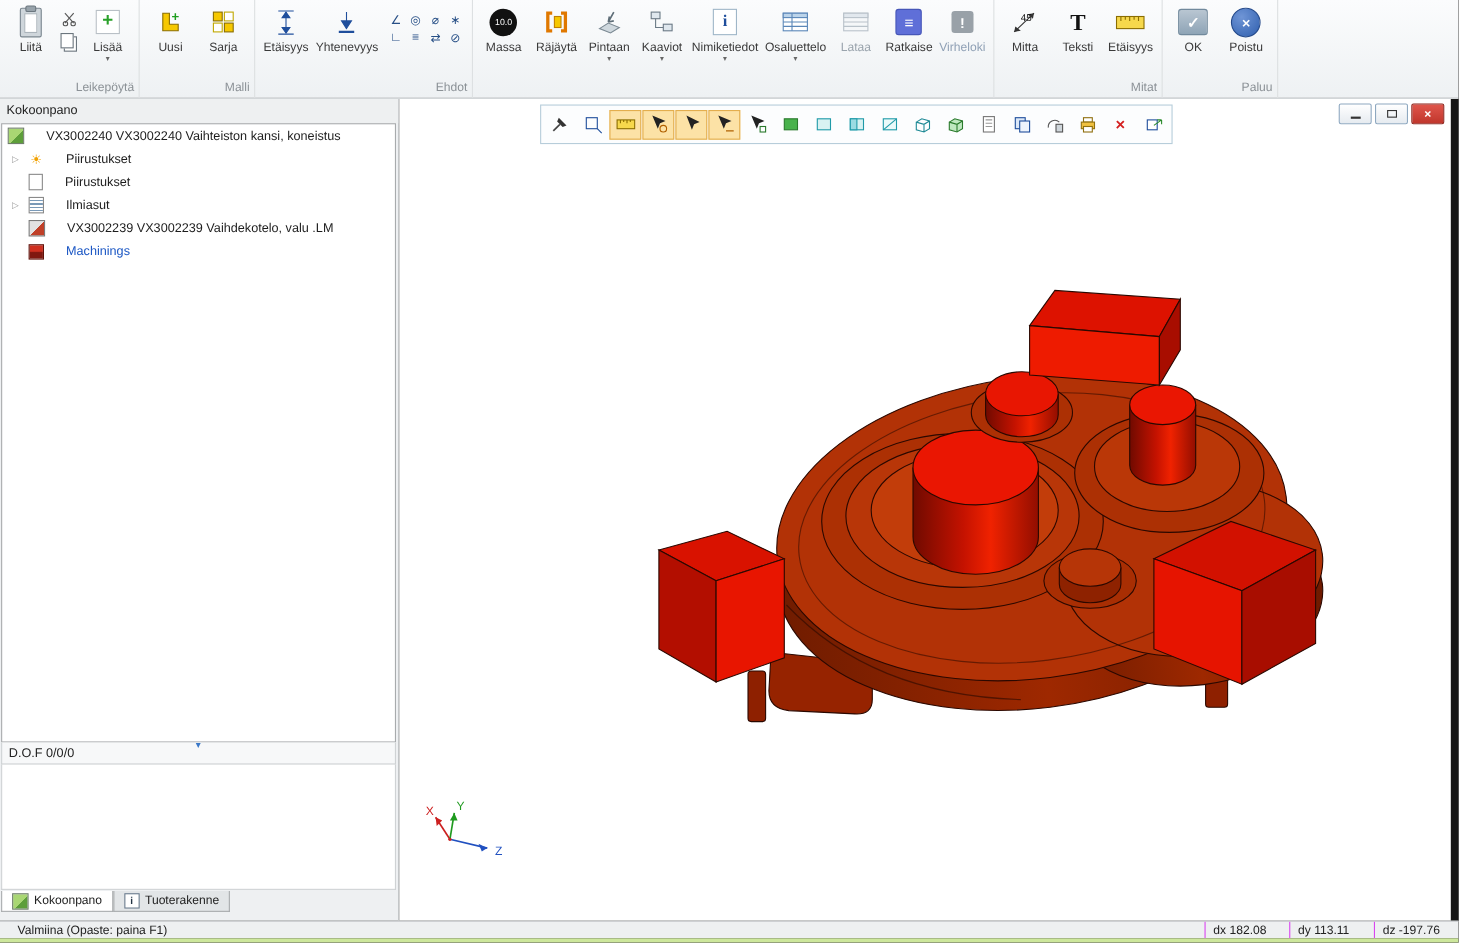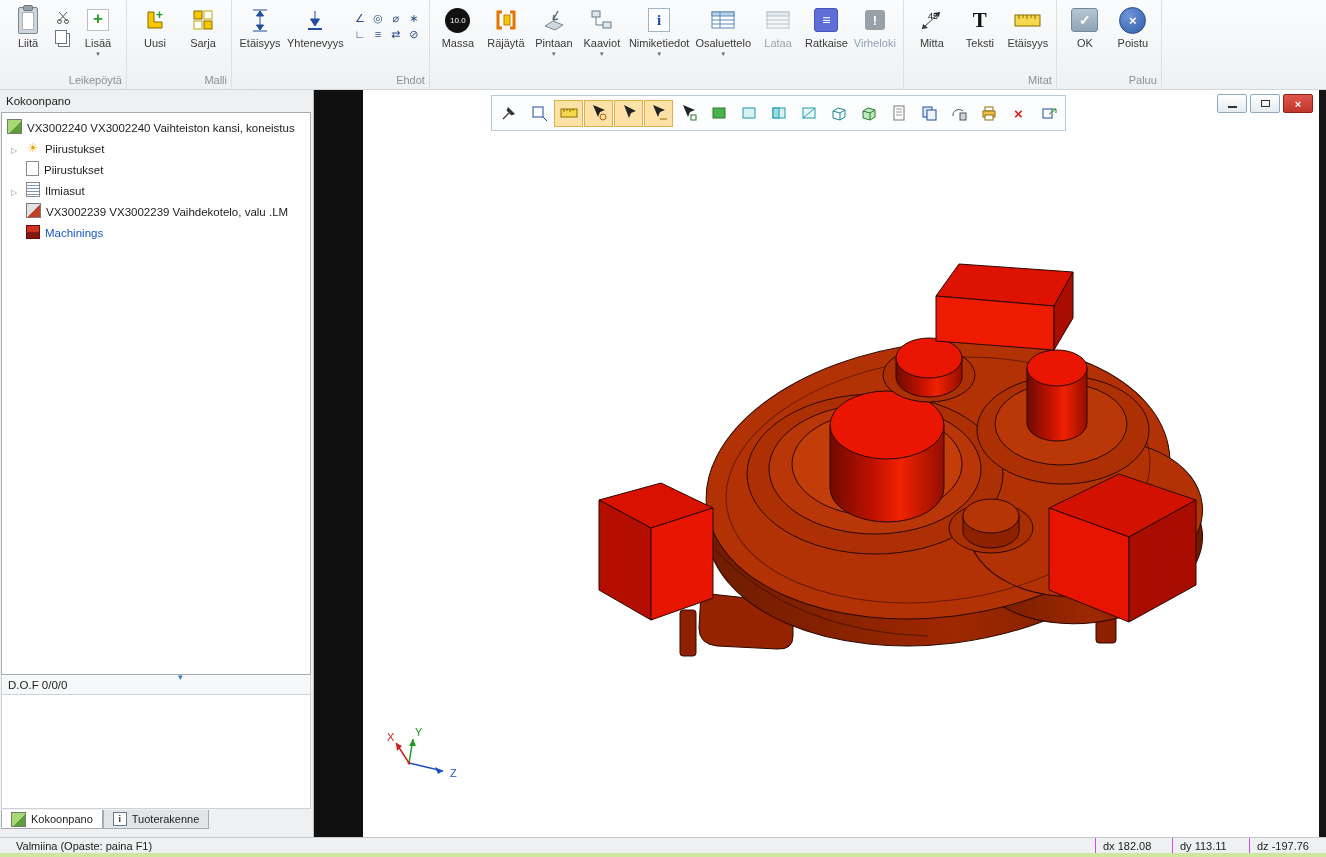--- a/index.html
+++ b/index.html
@@ -40,26 +40,26 @@
            display:flex;align-items:center;justify-content:center}
   .ic-ok{width:25px;height:22px;background:linear-gradient(#b9c6d2,#8ea4b6);border:1px solid #71899c;border-radius:3px;
          color:#fff;font-size:14px;font-weight:bold;display:flex;align-items:center;justify-content:center}
   .ic-exit{width:25px;height:25px;background:radial-gradient(circle at 35% 30%,#6f95d6,#2f5fae);border:1px solid #24498a;
            border-radius:50%;color:#fff;font-weight:bold;font-size:13px;display:flex;align-items:center;justify-content:center}
   .t-glyph{font-family:"Liberation Serif",serif;font-weight:bold;font-size:21px;color:#111;line-height:22px}
   .cgrid{display:grid;grid-template-columns:repeat(4,18px);grid-auto-rows:16px;margin:8px 2px 0 4px}
   .cgi{display:flex;align-items:center;justify-content:center;font-size:11px;color:#274f86;cursor:default}
 
   
-  #sidepanel{position:absolute;top:90px;left:0;width:314px;bottom:20px;background:#eef0f2;
+  #sidepanel{position:absolute;top:90px;left:0;width:363px;bottom:20px;background:#eef0f2;
              border-right:1px solid #b9bcbe;box-sizing:border-box}
   .panel-header{height:22px;line-height:22px;padding-left:6px;font-size:11.5px;color:#222;background:#eef0f1}
   .pbox{position:absolute;top:22px;left:1px;right:2px;bottom:28px;display:flex;flex-direction:column}
   .tree-box{height:563px;background:#fff;border:1px solid #a8abad;overflow:hidden;box-sizing:border-box}
-  .titem{display:flex;align-items:flex-end;gap:5px;height:21px;font-size:11.5px;color:#1d1d1d;
+  .titem{display:flex;align-items:center;gap:20px;height:21px;font-size:11.5px;color:#1d1d1d;
          padding-left:24px;position:relative;white-space:nowrap;cursor:default}
   .titem.root{padding-left:5px}
   .expander{position:absolute;left:9px;font-size:8px;color:#9a9a9a}
   .ti{flex:0 0 auto;display:inline-flex;align-items:center;justify-content:center}
   .ti-asm{width:13px;height:13px;border:1px solid #6f7f6a;background:linear-gradient(135deg,#a9d773 0 55%,#5d9e3a 55%)}
   .ti-sun{color:#f0a000;font-size:12px;width:14px}
   .ti-page{width:11px;height:13px;background:#fff;border:1px solid #8a8a8a}
   .ti-list{width:12px;height:13px;border:1px solid #8a8a8a;background:repeating-linear-gradient(180deg,#fff 0 2px,#7a9ab8 2px 3px)}
   .ti-part{width:13px;height:13px;border:1px solid #7a7a7a;background:linear-gradient(135deg,#e3e3e3 0 50%,#c04028 50%)}
   .ti-mach{width:12px;height:12px;border:1px solid #601008;background:linear-gradient(180deg,#d03020 0 45%,#801810 55% 100%)}

